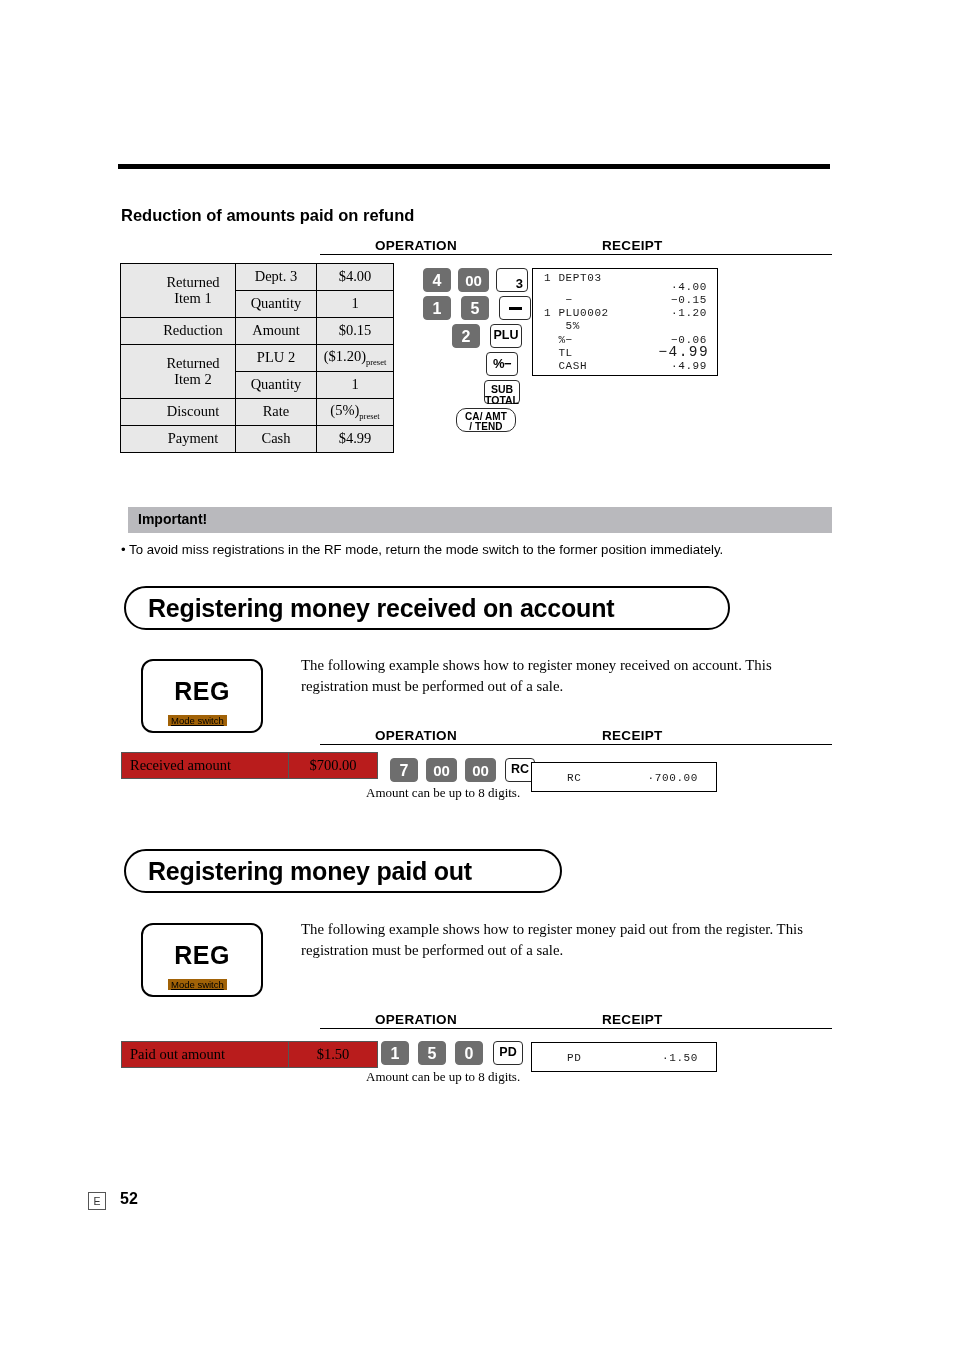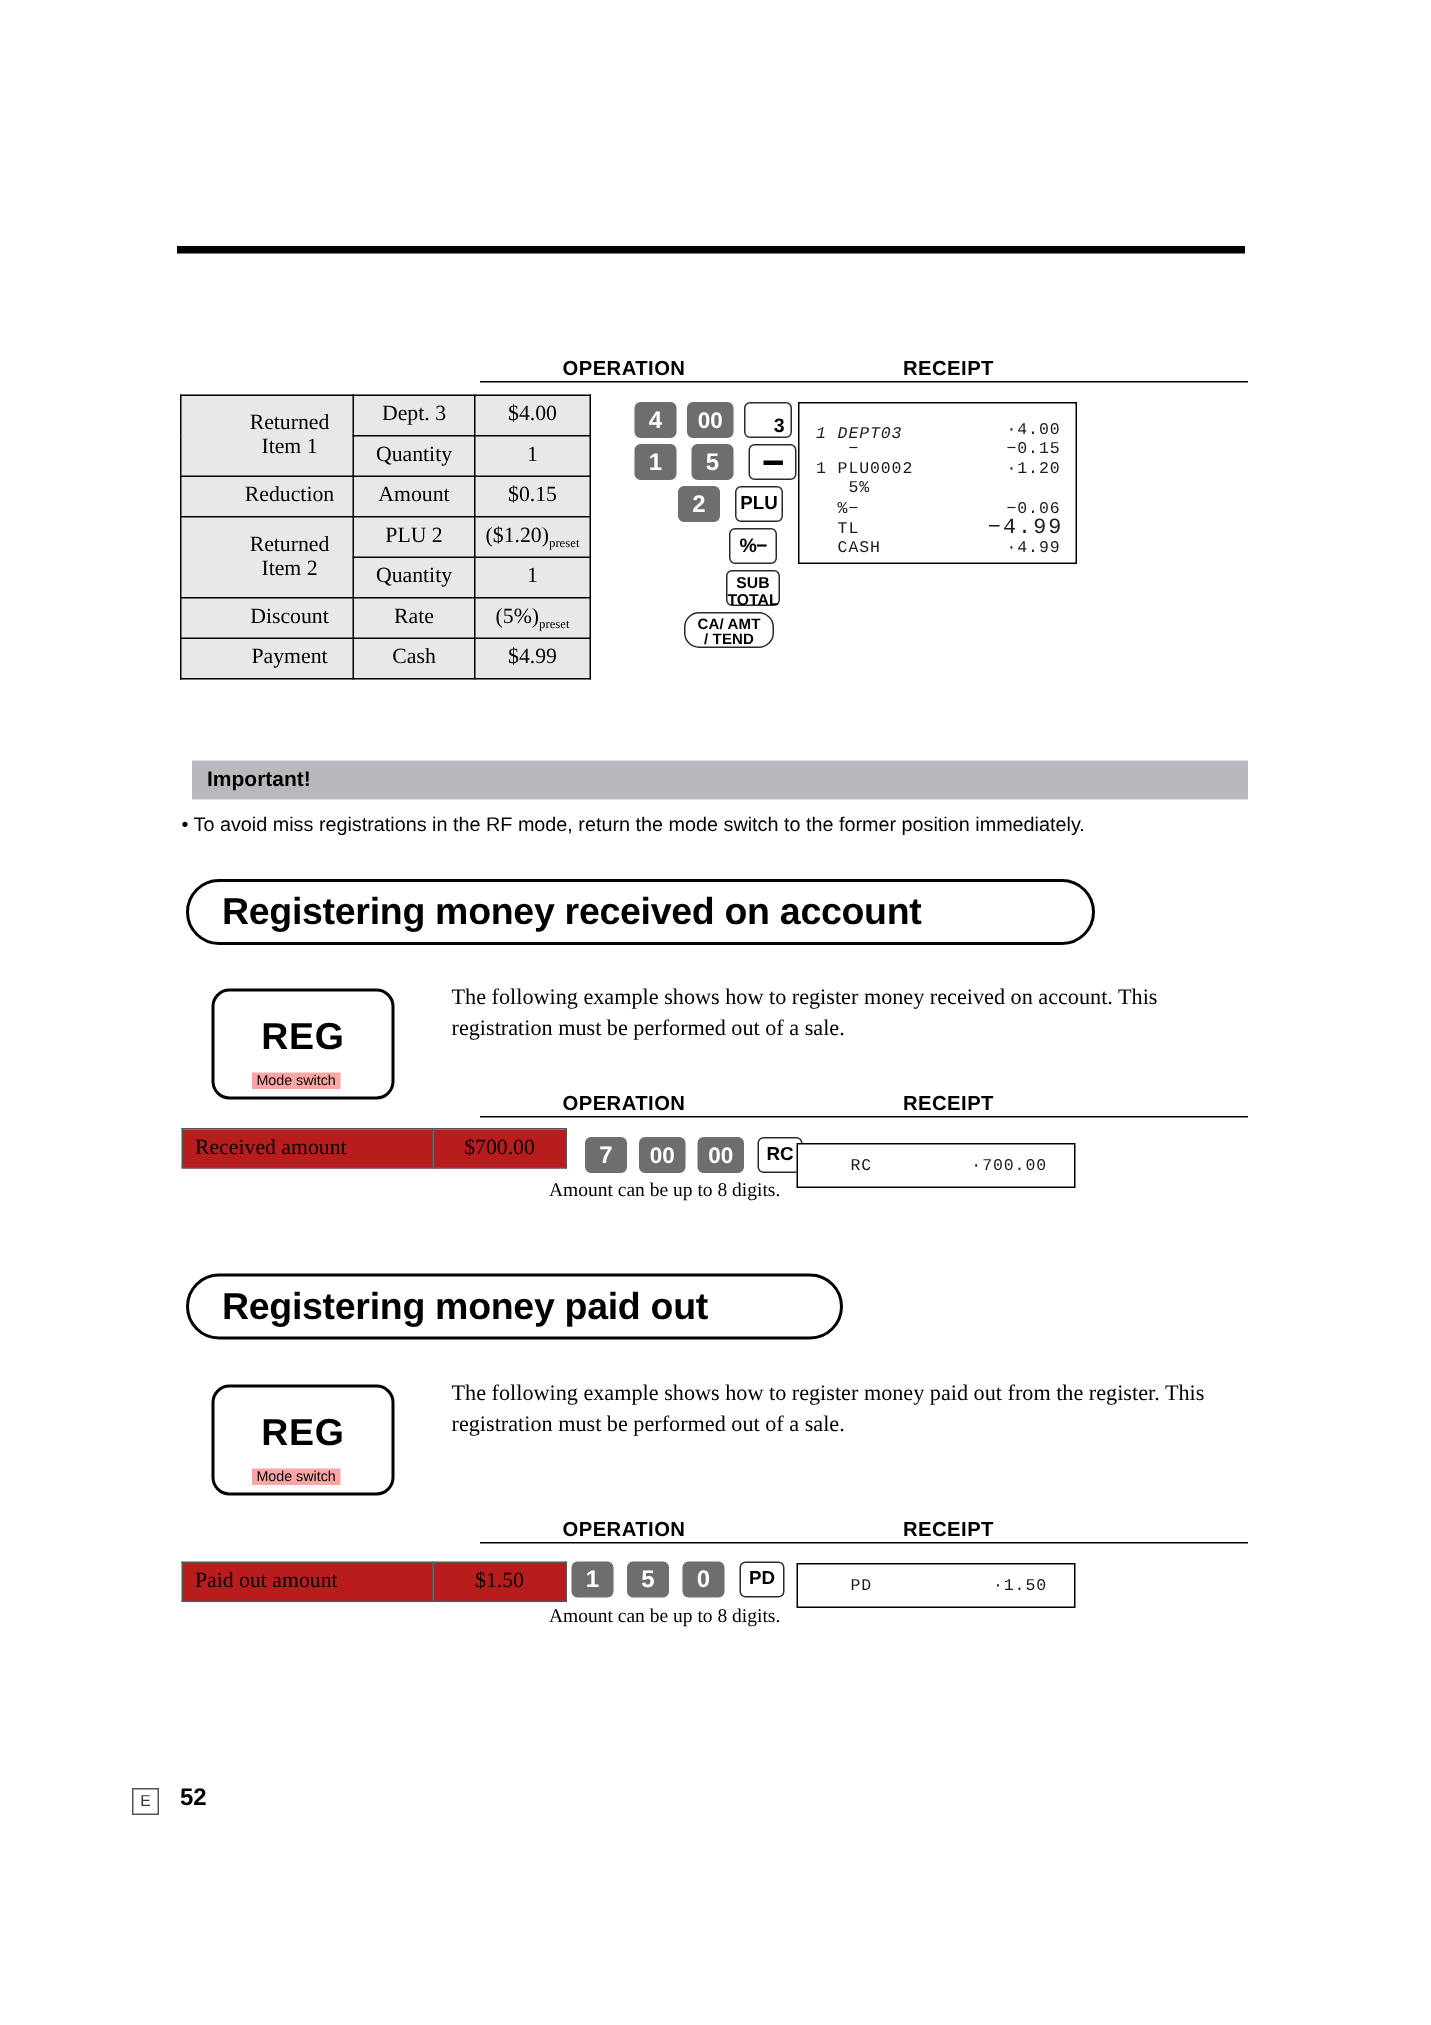--- a/index.html
+++ b/index.html
@@ -262,23 +262,24 @@
     text-align: center;
     font-family: "Liberation Sans", sans-serif;
     font-weight: bold;
     font-size: 25px;
     letter-spacing: 0.5px;
   }
   .modeswitch-label {
     position: absolute;
     font-family: "Liberation Sans", sans-serif;
     font-size: 9.5px;
-    background: #fca5a5;
+    background: #a16207;
     padding: 0 3px;
     white-space: nowrap;
+    text-decoration: underline;
   }
 
   
   .body-para {
     position: absolute;
     font-family: "Liberation Serif", serif;
     font-size: 14.8px;
     line-height: 1.42;
   }
 
@@ -330,20 +331,21 @@
     font-size: 16px;
   }
 </style>
 </head>
 <body>
 
 <div class="page">
 
   <div class="chapter-rule"></div>
 
+  <div class="section-heading">Reduction of amounts paid on refund</div>
 
   <div class="colhead" style="left:375px; top:238px;">OPERATION</div>
   <div class="colhead" style="left:602px; top:238px;">RECEIPT</div>
   <div class="hrule" style="left:320px; top:254px; width:512px;"></div>
 
   <table class="spec-table" style="left:120px; top:263px;">
     <tbody>
       <tr>
         <td class="c1" rowspan="2">
           <span>Returned</span><br>
@@ -415,21 +417,21 @@
   </div>
 
   <div class="keyrow" style="left:456px; top:408px;">
     <span class="key fn catend" style="border-radius:10px;">
       <span class="l1">CA/ AMT</span>
       <span class="l2">/ TEND</span>
     </span>
   </div>
 
   <div class="receipt" style="left:532px; top:268px; width:184px; height:106px;">
-    <div class="line" style="left:11px; top:16px;font-style:italic;">1 DEPT03</div>
+    <div class="line" style="left:11px; top:4px;">1 DEPT03</div>
     <div class="line" style="right:10px; top:13px;">·4.00</div>
 
     <div class="line" style="left:11px; top:26px;">   −</div>
     <div class="line" style="right:10px; top:26px;text-align:center;">−0.15</div>
 
     <div class="line" style="left:11px; top:39px;">1 PLU0002</div>
     <div class="line" style="right:10px; top:39px;">·1.20</div>
 
     <div class="line" style="left:11px; top:52px;">   5%</div>
     <div class="line" style="right:10px; top:52px;"></div>

